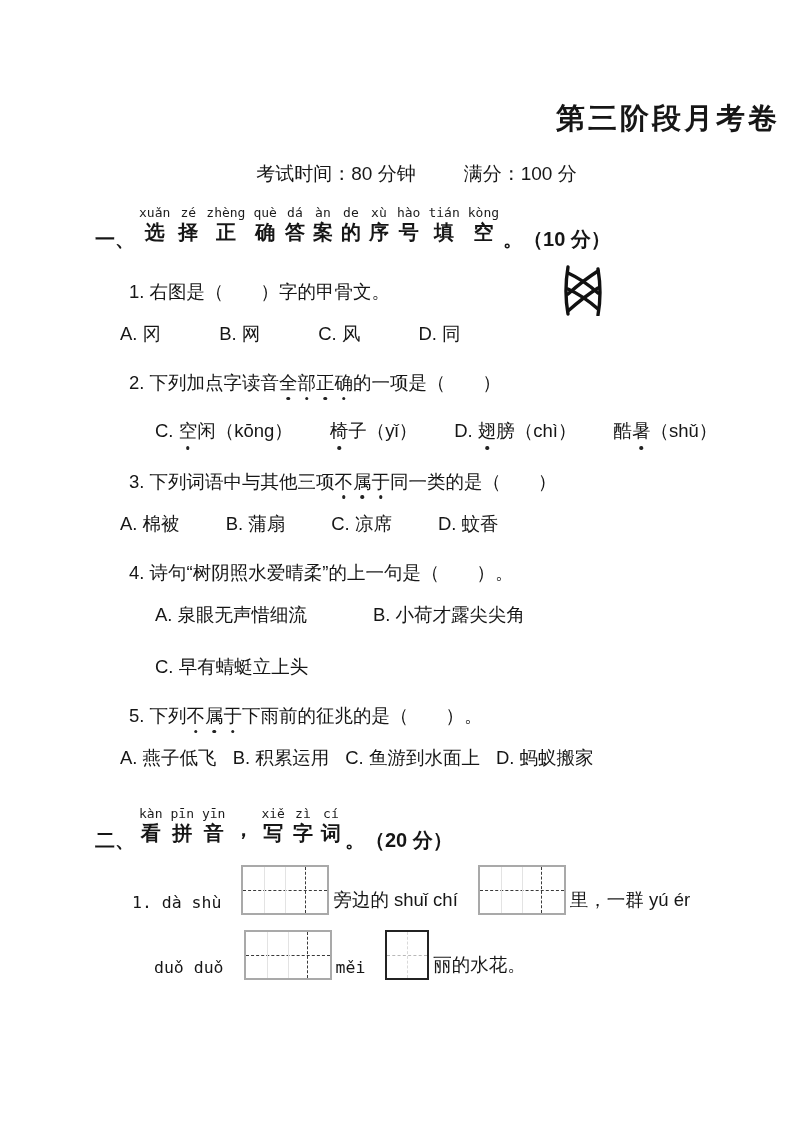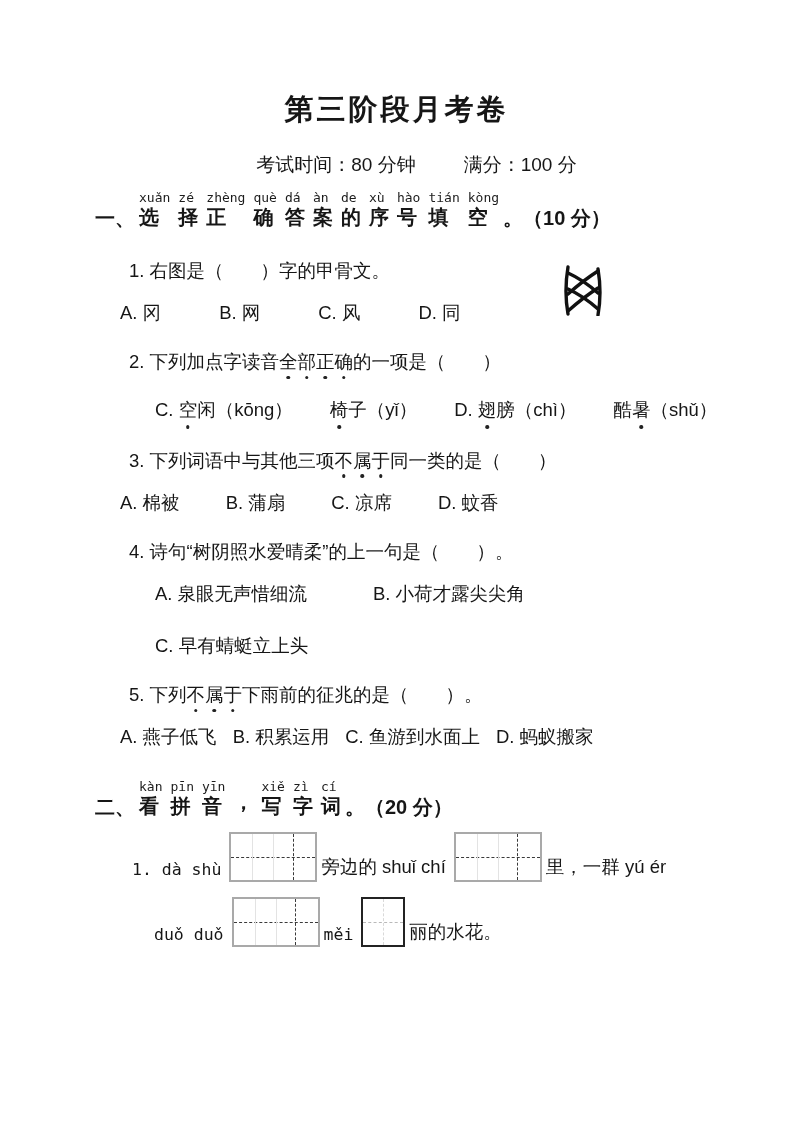--- a/index.html
+++ b/index.html
@@ -5,57 +5,57 @@
   html,body{margin:0;padding:0;background:#ffffff;}
   .page{
     position:relative;
     width:793px;height:1122px;
     background:#ffffff;
     color:#161616;
     font-family:"Liberation Sans","DejaVu Sans",sans-serif;
     overflow:hidden;
   }
   .title{
-    margin:4px;padding-top:86px;
-    text-align:center;
+    margin:13px;padding-top:86px;
+    text-align:right;
     font-size:29px;font-weight:700;letter-spacing:3px;
   }
   .info{
     margin-top:22px;
     display:flex;justify-content:center;gap:48px;
     font-size:19px;
     padding-left:40px;
   }
   .part-header{
     margin-top:18px;text-align:center;
     font-size:21px;font-weight:700;letter-spacing:1px;
   }
   .content{padding-left:95px;padding-right:42px;}
   
   .sec-head{display:flex;align-items:flex-end;margin-top:8px;}
   .sec-num,.sec-suffix{font-size:20px;font-weight:700;padding-bottom:2px;white-space:nowrap;}
-  .rb{display:inline-flex;flex-direction:column;align-items:flex-start;margin:5px 4px;}
+  .rb{display:inline-flex;flex-direction:column;align-items:center;margin:11px 4px;}
   .py{font-family:"DejaVu Sans Mono","Liberation Mono",monospace;font-size:13px;line-height:1;height:15px;white-space:nowrap;color:#1c1c1c;}
   .rb .ch{font-size:20px;font-weight:700;line-height:1.15;}
   
   .stem{font-size:18.5px;margin:25px 0 0 34px;line-height:1.3;}
   .opts{display:flex;margin-left:25px;margin-top:17px;font-size:18.5px;}
   .gap58{gap:58px}.gap46{gap:46px}.gap38{gap:16px}
   .optline{margin-left:60px;margin-top:23px;font-size:18.5px;line-height:1.45;}
   .grid2{display:grid;grid-template-columns:218px auto;row-gap:27px;margin-left:60px;margin-top:17px;font-size:18.5px;width:max-content;}
   .dot-char{position:relative;display:inline-block;}
   .dot-char::after{
     content:"";position:absolute;left:50%;bottom:-5px;transform:translateX(-50%);
     width:3.5px;height:3.5px;border-radius:50%;background:#222;
   }
   
   .glyph{position:absolute;left:560px;top:264px;width:46px;height:52px;}
   
   .fill-row{display:flex;align-items:flex-end;font-size:18.5px;}
-  .fill-row .txt{padding:0 8px 3px 4px;white-space:nowrap;}
+  .fill-row .txt{padding:0 20px 3px 4px;white-space:nowrap;}
   .pyt{font-family:"DejaVu Sans Mono","Liberation Mono",monospace;font-size:16.5px;}
   .row1{margin-top:9px;margin-left:33px;}
   .row2{margin-top:10px;margin-left:53px;}
   .row3{margin-top:15px;margin-left:55px;}
   .box2{width:88px;height:50px;border:2px solid #a9a9a9;position:relative;flex:0 0 auto;background:#fff;box-sizing:border-box;}
   .box2 .h-mid{position:absolute;left:0;right:0;top:50%;border-top:1.5px dashed #3a3a3a;}
   .box2 .v-75{position:absolute;top:0;bottom:0;left:73%;border-left:1.5px dashed #3a3a3a;}
   .box2 .v-25{position:absolute;top:0;bottom:0;left:25%;border-left:1px solid #e3e3e3;}
   .box2 .v-50{position:absolute;top:0;bottom:0;left:50%;border-left:1px solid #e3e3e3;}
   .box1{width:44px;height:50px;border:2px solid #232323;position:relative;flex:0 0 auto;background:#fff;box-sizing:border-box;}

